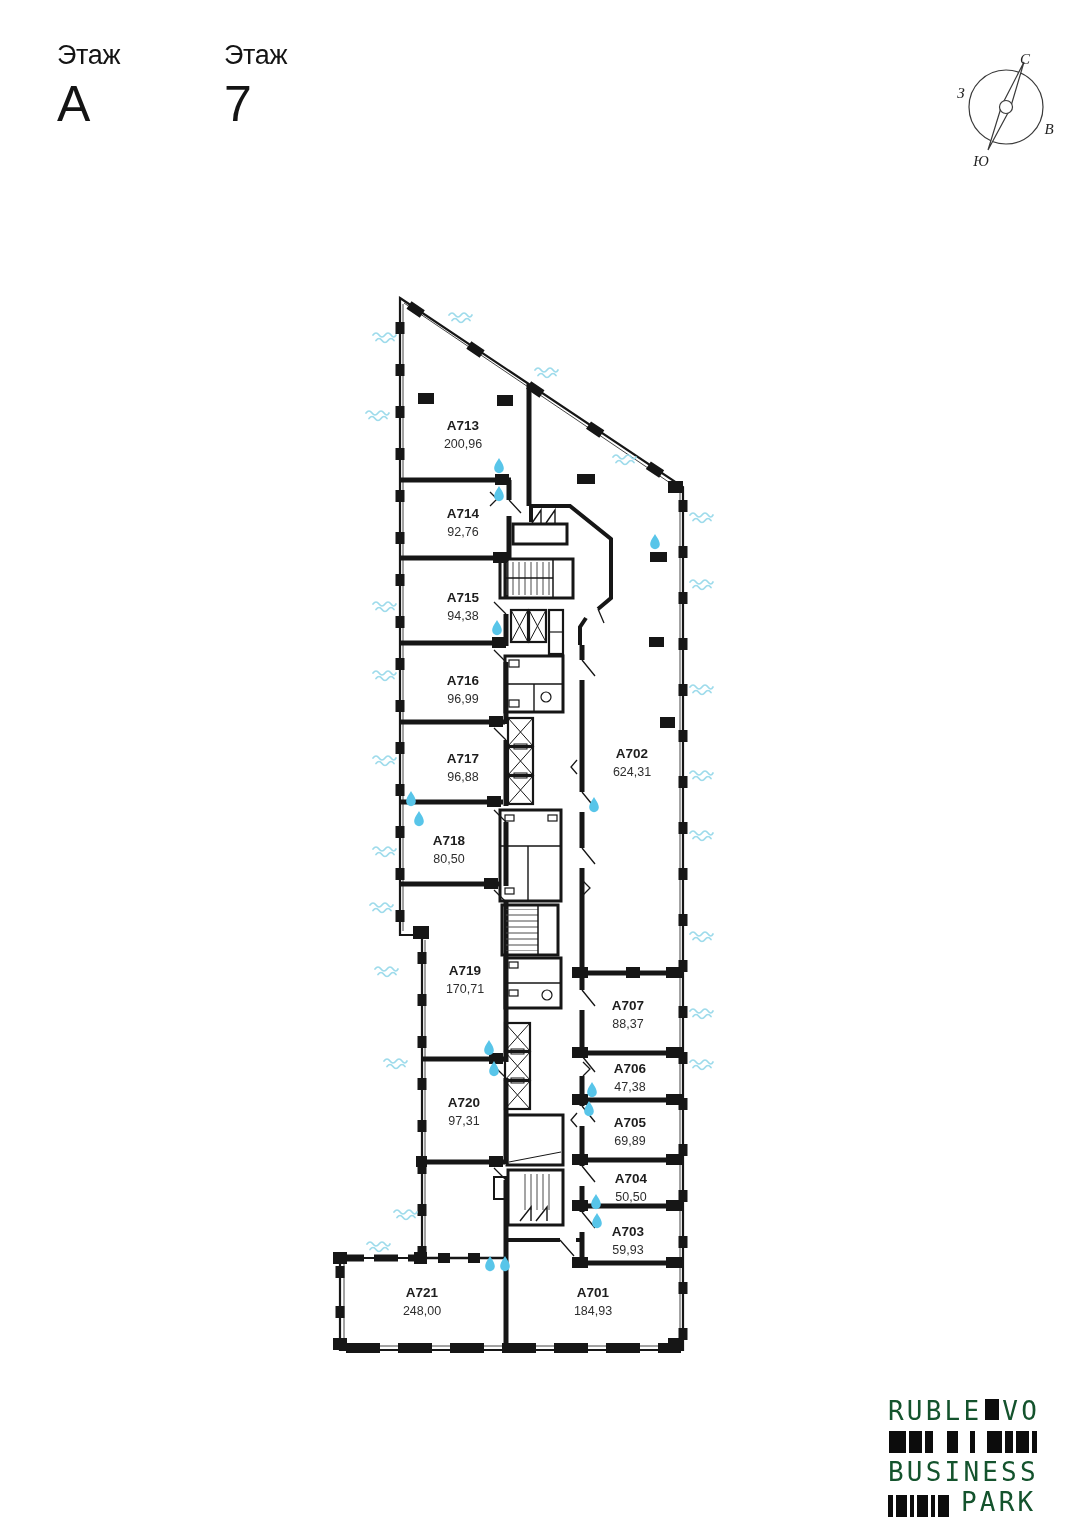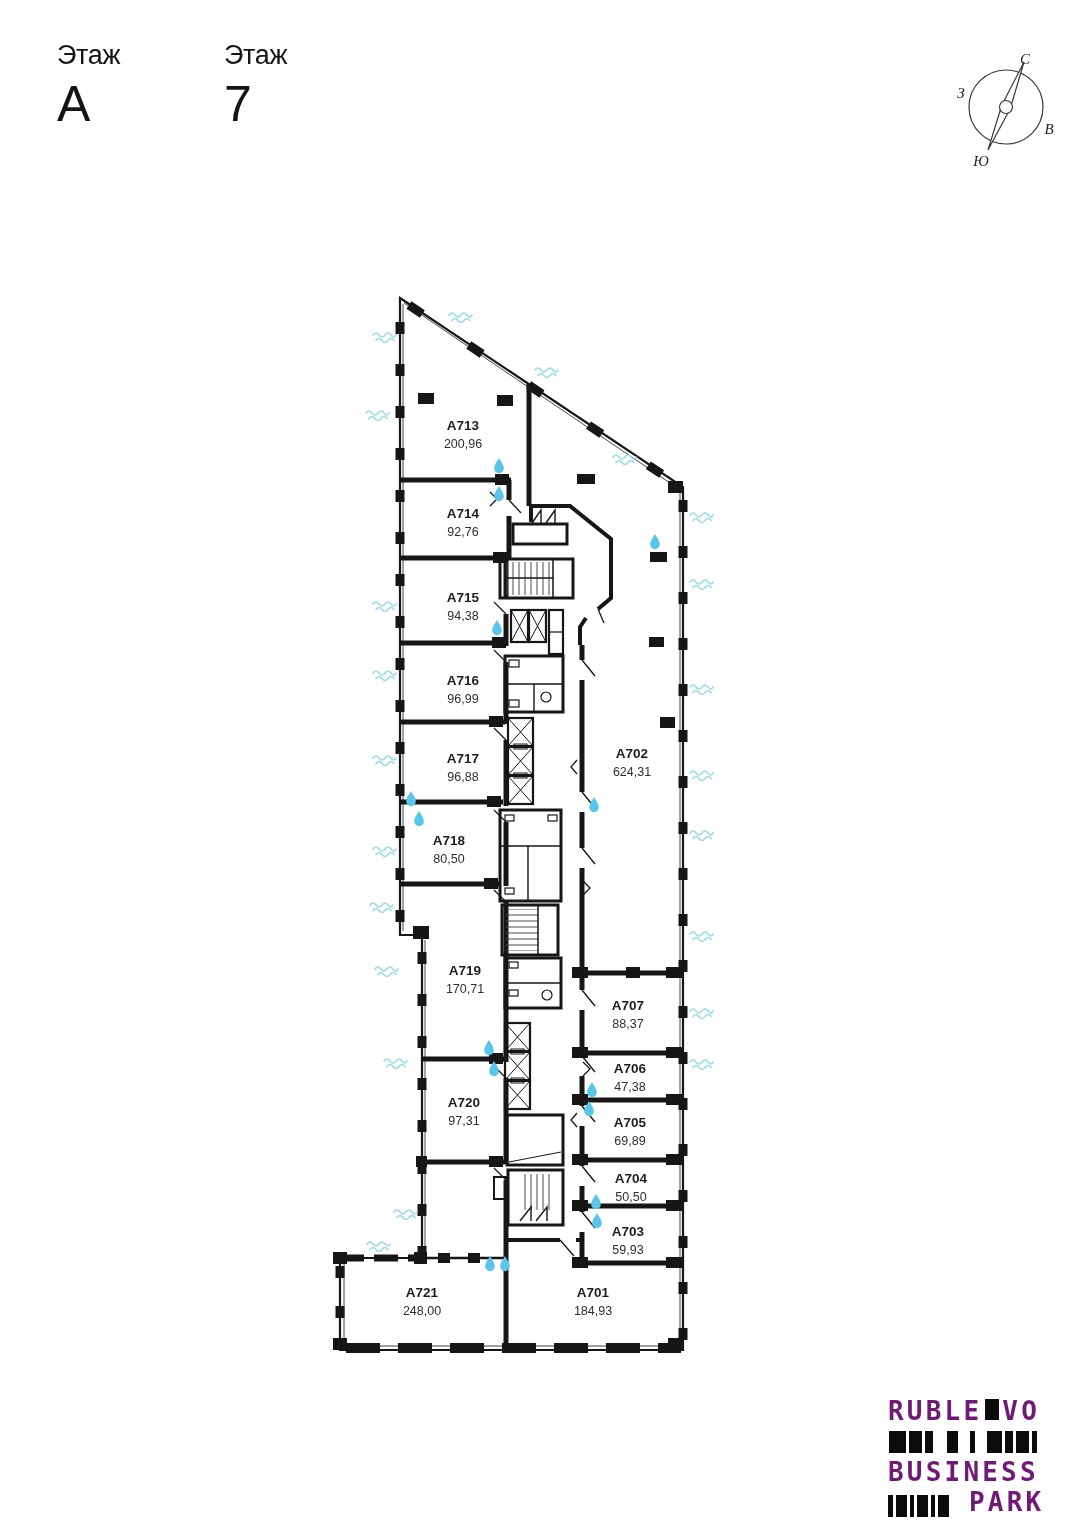--- a/index.html
+++ b/index.html
@@ -4,25 +4,25 @@
 <style>
   html,body{margin:0;padding:0;background:#ffffff;}
   .page{position:relative;width:1086px;height:1536px;background:#ffffff;overflow:hidden;
         font-family:"Liberation Sans",sans-serif;color:#111;}
   .hdr{position:absolute;top:40px;letter-spacing:-0.3px;}
   .hdr-label{font-size:27px;color:#141414;}
   .hdr-value{font-size:50px;font-weight:500;margin-top:4px;color:#141414;}
   .compass{position:absolute;left:935px;top:30px;width:145px;height:150px;}
   .plan{position:absolute;left:0;top:0;}
   .logo{position:absolute;left:888px;top:1396px;width:172px;
-        font-family:"DejaVu Sans Mono","Liberation Mono",monospace;font-weight:bold;color:#701a75;}
+        font-family:"DejaVu Sans Mono","Liberation Mono",monospace;font-weight:normal;color:#14532d;}
   .logo-text{font-size:26px;letter-spacing:3.2px;line-height:30px;white-space:nowrap;}
   .logo-bars{display:flex;align-items:flex-end;height:24px;margin:3px 0 4px 1px;}
   .bar{background:#0c0c0c;height:22px;display:inline-block;}
-  .logo-row4{display:flex;align-items:flex-end;gap:8px;}
+  .logo-row4{display:flex;align-items:flex-end;}
   .logo-row4 .bars{display:flex;align-items:flex-end;height:24px;margin-right:12px;}
   .inline-block-sq{display:inline-block;width:14px;height:21px;background:#0c0c0c;margin:0 3px;}
   svg text{font-family:"Liberation Sans",sans-serif;}
   .room-id{font-size:13.5px;font-weight:bold;fill:#1d1d1d;}
   .room-area{font-size:12.5px;fill:#2e2e2e;}
   .compass-label{font-family:"Liberation Serif",serif;font-style:italic;font-size:15px;fill:#222;}
 </style>
 </head>
 <body>
 

